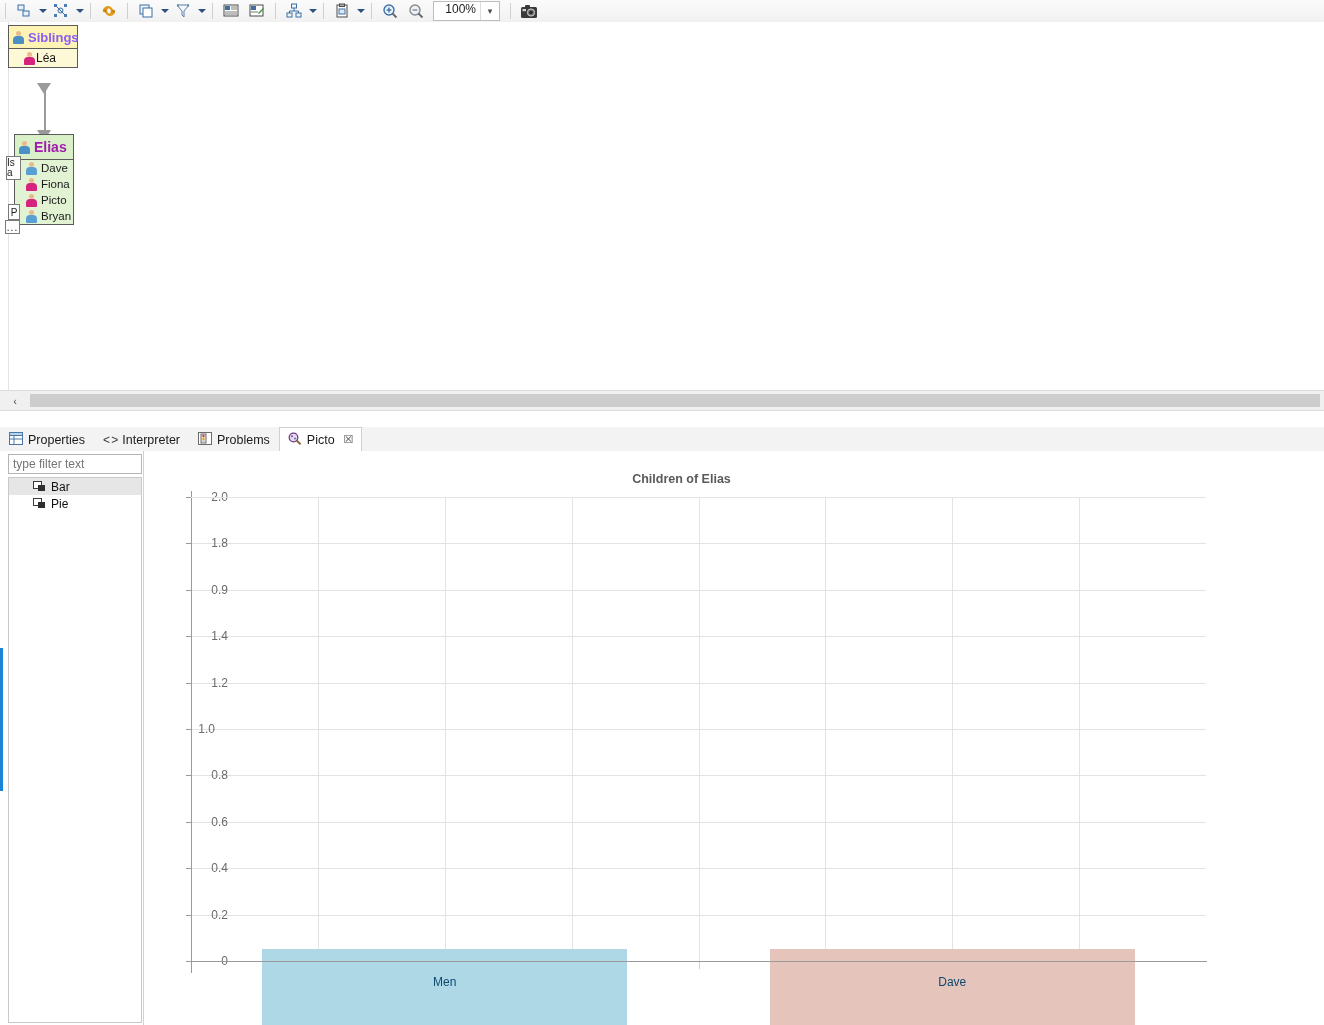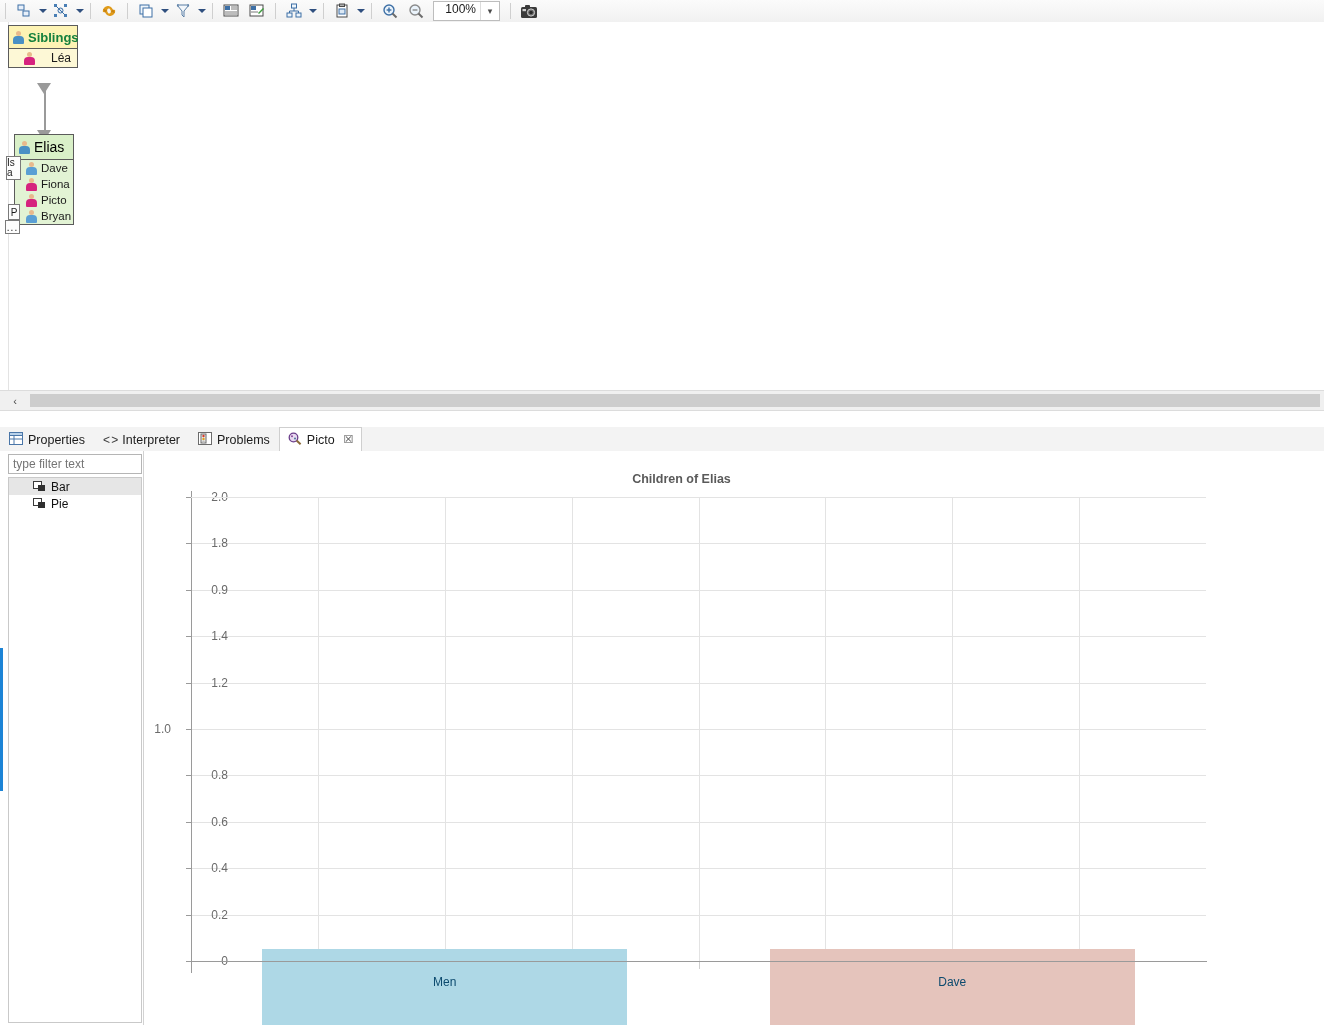--- a/index.html
+++ b/index.html
@@ -51,36 +51,36 @@
 
   
   .node{position:absolute;box-sizing:border-box;}
   #node-siblings{
     left:8px;top:3px;width:70px;
     border:1px solid #5b5b5b;background:#fdf6c8;
   }
   #node-siblings .node-hdr{
     height:22px;display:flex;align-items:center;gap:3px;padding-left:3px;
     background:#fdf3b4;border-bottom:1px solid #5b5b5b;
-    font-weight:bold;font-size:13px;color:#15803d;white-space:nowrap;
+    font-weight:bold;font-size:13px;color:#8b5cf6;white-space:nowrap;
   }
   #node-siblings .node-row{
-    height:18px;display:flex;align-items:center;gap:15px;padding-left:14px;
+    height:18px;display:flex;align-items:center;gap:0;padding-left:14px;
     background:#fdf8d6;font-size:12px;color:#1a1a1a;white-space:nowrap;
   }
 
   
   #node-elias{
     left:14px;top:112px;width:60px;
     border:1px solid #5b5b5b;background:#d9f0c8;
   }
   #node-elias .node-hdr{
     height:24px;display:flex;align-items:center;gap:3px;padding-left:3px;
     background:#d9f0c8;border-bottom:1px solid #5b5b5b;
-    font-weight:normal;font-size:14px;color:#000000;white-space:nowrap;
+    font-weight:bold;font-size:14px;color:#a21caf;white-space:nowrap;
   }
   #node-elias .node-row{
     height:16px;display:flex;align-items:center;gap:3px;padding-left:10px;
     background:#e2f3d4;font-size:11.5px;color:#1a1a1a;white-space:nowrap;
   }
 
   
   #edge-line{position:absolute;left:44px;top:61px;width:2px;height:58px;background:#9a9a9a;}
   #edge-arrow-top{
     position:absolute;left:37px;top:61px;width:0;height:0;
@@ -514,21 +514,21 @@
         <div class="tickmark" style="top: 371.2px; left: -5px;"></div>
         <div class="ytick-label" style="top: 371.2px; right: 1025px;">0.4</div>
         <div class="gridline" style="top: 324.8px; width: 1015px;"></div>
         <div class="tickmark" style="top: 324.8px; left: -5px;"></div>
         <div class="ytick-label" style="top: 324.8px; right: 1025px;">0.6</div>
         <div class="gridline" style="top: 278.4px; width: 1015px;"></div>
         <div class="tickmark" style="top: 278.4px; left: -5px;"></div>
         <div class="ytick-label" style="top: 278.4px; right: 1025px;">0.8</div>
         <div class="gridline" style="top: 232px; width: 1015px;"></div>
         <div class="tickmark" style="top: 232px; left: -5px;"></div>
-        <div class="ytick-label" style="top: 232px; right: 1082px;">1.0</div>
+        <div class="ytick-label" style="top: 232px; right: 1038px;">1.0</div>
         <div class="gridline" style="top: 185.6px; width: 1015px;"></div>
         <div class="tickmark" style="top: 185.6px; left: -5px;"></div>
         <div class="ytick-label" style="top: 185.6px; right: 1025px;">1.2</div>
         <div class="gridline" style="top: 139.2px; width: 1015px;"></div>
         <div class="tickmark" style="top: 139.2px; left: -5px;"></div>
         <div class="ytick-label" style="top: 139.2px; right: 1025px;">1.4</div>
         <div class="gridline" style="top: 92.8px; width: 1015px;"></div>
         <div class="tickmark" style="top: 92.8px; left: -5px;"></div>
         <div class="ytick-label" style="top: 92.8px; right: 1025px;">0.9</div>
         <div class="gridline" style="top: 46.4px; width: 1015px;"></div>

